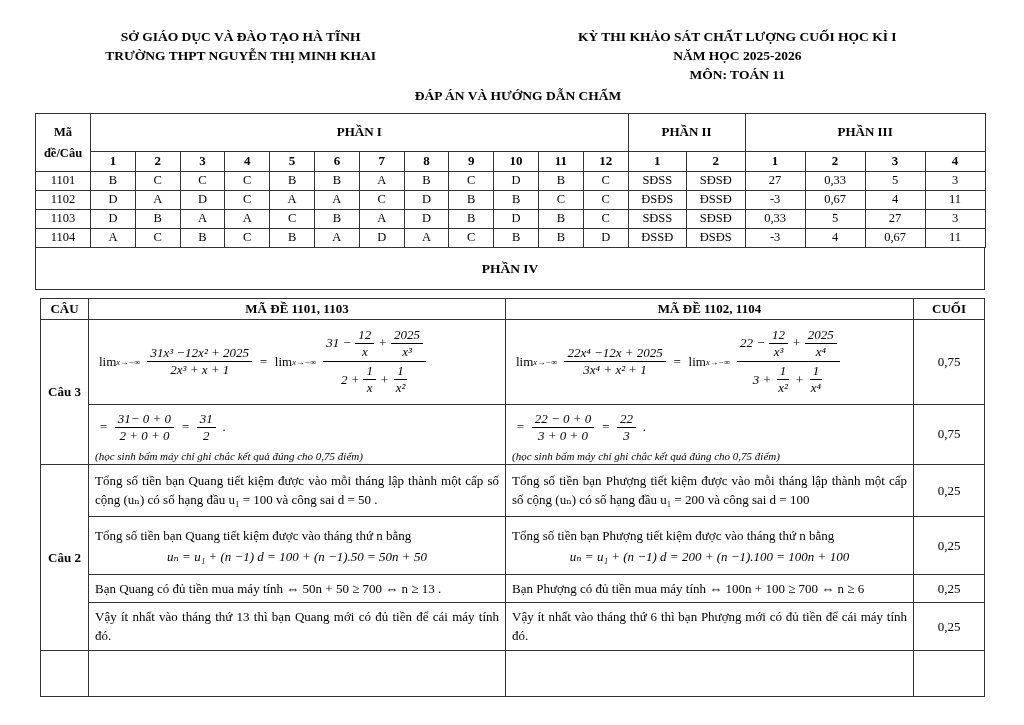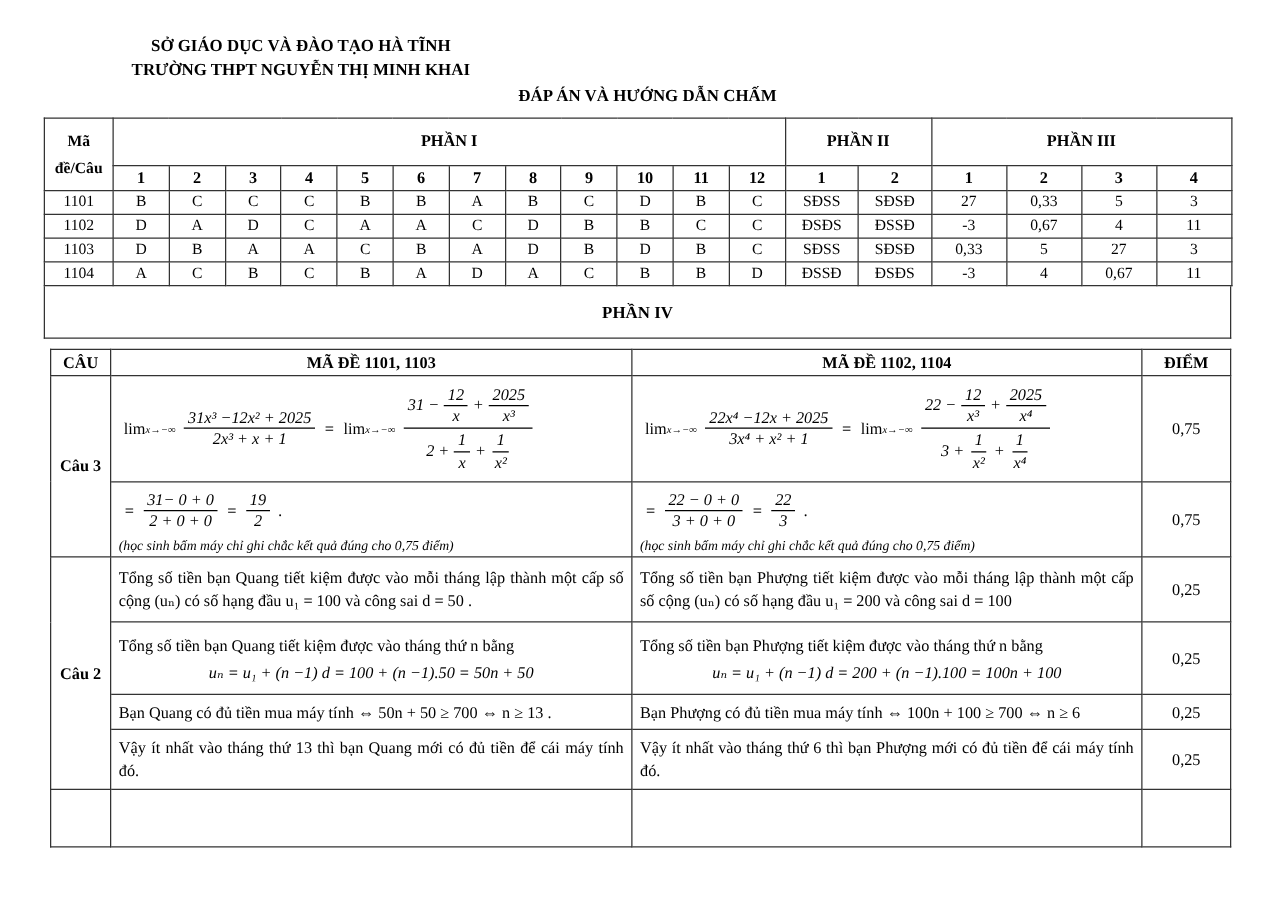--- a/index.html
+++ b/index.html
@@ -48,20 +48,25 @@
 </style>
 </head>
 <body>
 
 <div class="page">
 
   <div class="hdr">
     <div class="hdr-left">
       <div>SỞ GIÁO DỤC VÀ ĐÀO TẠO HÀ TĨNH</div>
       <div>TRƯỜNG THPT NGUYỄN THỊ MINH KHAI</div>
+    </div>
+    <div class="hdr-right">
+      <div>KỲ THI KHẢO SÁT CHẤT LƯỢNG CUỐI HỌC KÌ I</div>
+      <div>NĂM HỌC 2025-2026</div>
+      <div>MÔN: TOÁN 11</div>
     </div>
   </div>
   <div class="doc-title">ĐÁP ÁN VÀ HƯỚNG DẪN CHẤM</div>
 
   <table class="t1">
     <colgroup>
       <col style="width:55px">
       <col span="12" style="width:44.8px">
       <col span="2" style="width:58.5px">
       <col span="4" style="width:60px">
@@ -190,21 +195,21 @@
       <col style="width:48px">
         <col style="width:417px">
         <col style="width:408px">
         <col style="width:71px">
     </colgroup>
     <tbody>
         <tr>
       <td class="hcell">CÂU</td>
       <td class="hcell">MÃ ĐỀ 1101, 1103</td>
       <td class="hcell">MÃ ĐỀ 1102, 1104</td>
-      <td class="hcell">ĐIỂM</td>
+      <td class="hcell">CUỐI</td>
     </tr>
 
     <tr style="height:76px">
       <td rowspan="2" class="qlabel">Câu 3</td>
       <td>
         <div class="math frow pad">
           <span class="lim">
             <span class="limword">lim</span>
             <span class="limsub">x→−∞</span>
           </span>
@@ -294,21 +299,21 @@
     <tr style="height:54px">
       <td class="bt-dot">
         <div class="math frow pad">
           <span>=</span>
           <span class="frac">
             <span class="n">31− 0 + 0</span>
             <span class="d">2 + 0 + 0</span>
           </span>
           <span>=</span>
           <span class="frac">
-            <span class="n">19</span>
+            <span class="n">31</span>
             <span class="d">2</span>
           </span>
           <span>.</span>
         </div>
         <div class="note">(học sinh bấm máy chỉ ghi chắc  kết quả đúng cho  0,75 điểm)</div>
       </td>
       <td class="bt-dot">
         <div class="math frow pad">
           <span>=</span>
           <span class="frac">

